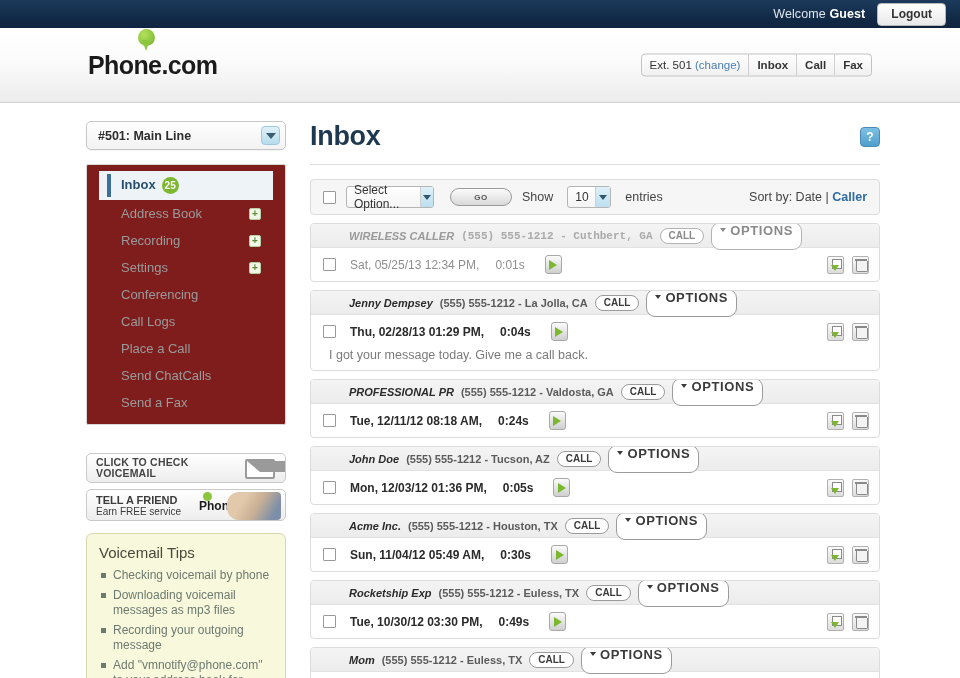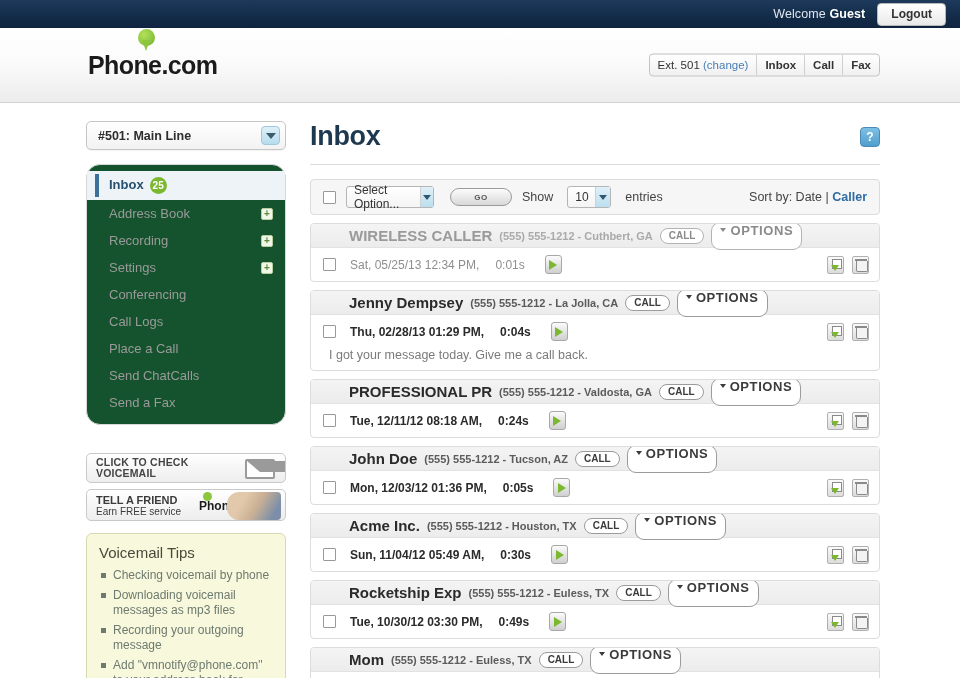--- a/index.html
+++ b/index.html
@@ -49,21 +49,21 @@
     width: 0; height: 0;
     border-left: 4px solid transparent; border-right: 4px solid transparent;
     border-top: 11px solid #8cc63f;
   }
 
   .nav { display: flex; margin-left: 48px; gap: 36px; align-items: center; }
   .nav a { font-size: 14.5px; color: #8a8a8a; text-decoration: none; }
   .nav a.active { color: #2f2f2f; font-weight: bold; }
 
   .extbox {
-    position: absolute; right: 80px; top: 50%; transform: translateY(-50%);
+    position: absolute; right: 88px; top: 50%; transform: translateY(-50%);
     display: flex; align-items: stretch;
     border: 1px solid #c2c2c2; border-radius: 4px; overflow: hidden;
     background: linear-gradient(to bottom,#ffffff,#f0f0f0);
     font-size: 11.5px;
   }
   .extbox .cell { padding: 4px 8px 5px; color: #333; border-left: 1px solid #cfcfcf; white-space: nowrap; }
   .extbox .cell:first-child { border-left: none; }
   .extbox .cell.bold { font-weight: bold; }
   .extbox .change { color: #4a7fb5; }
 
@@ -83,23 +83,23 @@
     background: linear-gradient(to bottom,#dff0f8,#b7dcec);
     border: 1px solid #9ec9dc;
     display: flex; align-items: center; justify-content: center;
   }
   .ext-arrow i {
     width: 0; height: 0; border-left: 5px solid transparent;
     border-right: 5px solid transparent; border-top: 6px solid #3a5c70;
   }
 
   .menu {
-    margin-top: 14px; background: #14532d;
-    border: 1px solid #d8d8d8; border-radius: 14px;
-    padding: 6px 0 8px;
+    margin-top: 14px; background: #7f1d1d;
+    border: 1px solid #d8d8d8; border-radius: 2px;
+    padding: 6px 12px 8px;
   }
   .menu-item {
     display: flex; align-items: center; justify-content: space-between;
     padding: 6px 12px 6px 22px; font-size: 13px; color: #9a9a9a;
     position: relative; cursor: pointer;
   }
   .menu-item.active {
     background: #eef3f7; color: #26506e; font-weight: bold;
   }
   .menu-item.active:before {
@@ -222,21 +222,21 @@
   .msg {
     border: 1px solid #dcdcdc; border-radius: 4px; background: #fff;
     margin-bottom: 8px; overflow: hidden;
   }
   .msg-head {
     background: linear-gradient(to bottom,#f4f4f4,#ececec);
     border-bottom: 1px solid #e2e2e2;
     display: flex; align-items: center; gap: 7px;
     padding: 4px 10px 4px 38px; height: 24px;
   }
-  .m-name { font-size: 15px; font-weight: bold; color: #2b2b2b; }
+  .m-name { font-size: 11px; font-weight: bold; color: #2b2b2b; font-style: italic; }
   .m-num { font-size: 11px; color: #5b5b5b; font-weight: bold;}
   .pill {
     border: 1px solid #9b9b9b; border-radius: 9px; background: #fff;
     font-size: 10px; font-weight: bold; color: #3b3b3b;
     padding: 1px 8px 2px; cursor: pointer; line-height: 11px;
   }
   .pill.opt {
     display: flex; align-items: center; gap: 4px; font-size: 13px;
     letter-spacing: .6px; padding: 2px 8px 13px;
   }
@@ -279,21 +279,21 @@
   }
   .act.tr:after {
     content:""; position:absolute; left: 2px; top: 2px; width: 12px; height: 2px;
     background: #8a8a8a;
   }
   .transcript {
     font-size: 12.5px; color: #7b7b7b; padding: 0 10px 8px 18px;
   }
   
   .msg.read .m-name { color: #9a9a9a; font-weight: bold; }
-  .msg.read .m-num { color: #aaaaaa; }
+  .msg.read .m-num { color: #aaaaaa; font-family: Liberation Mono, monospace; }
   .msg.read .m-date,
   .msg.read .m-dur { color: #8e8e8e; font-weight: normal; }
   .msg.read .pill { color: #8a8a8a; border-color: #b3b3b3; }
   .msg.read .pill.opt i { border-top-color: #8a8a8a; }
 </style>
 </head>
 <body>
 
 <div class="topbar">
   <div class="welcome">

